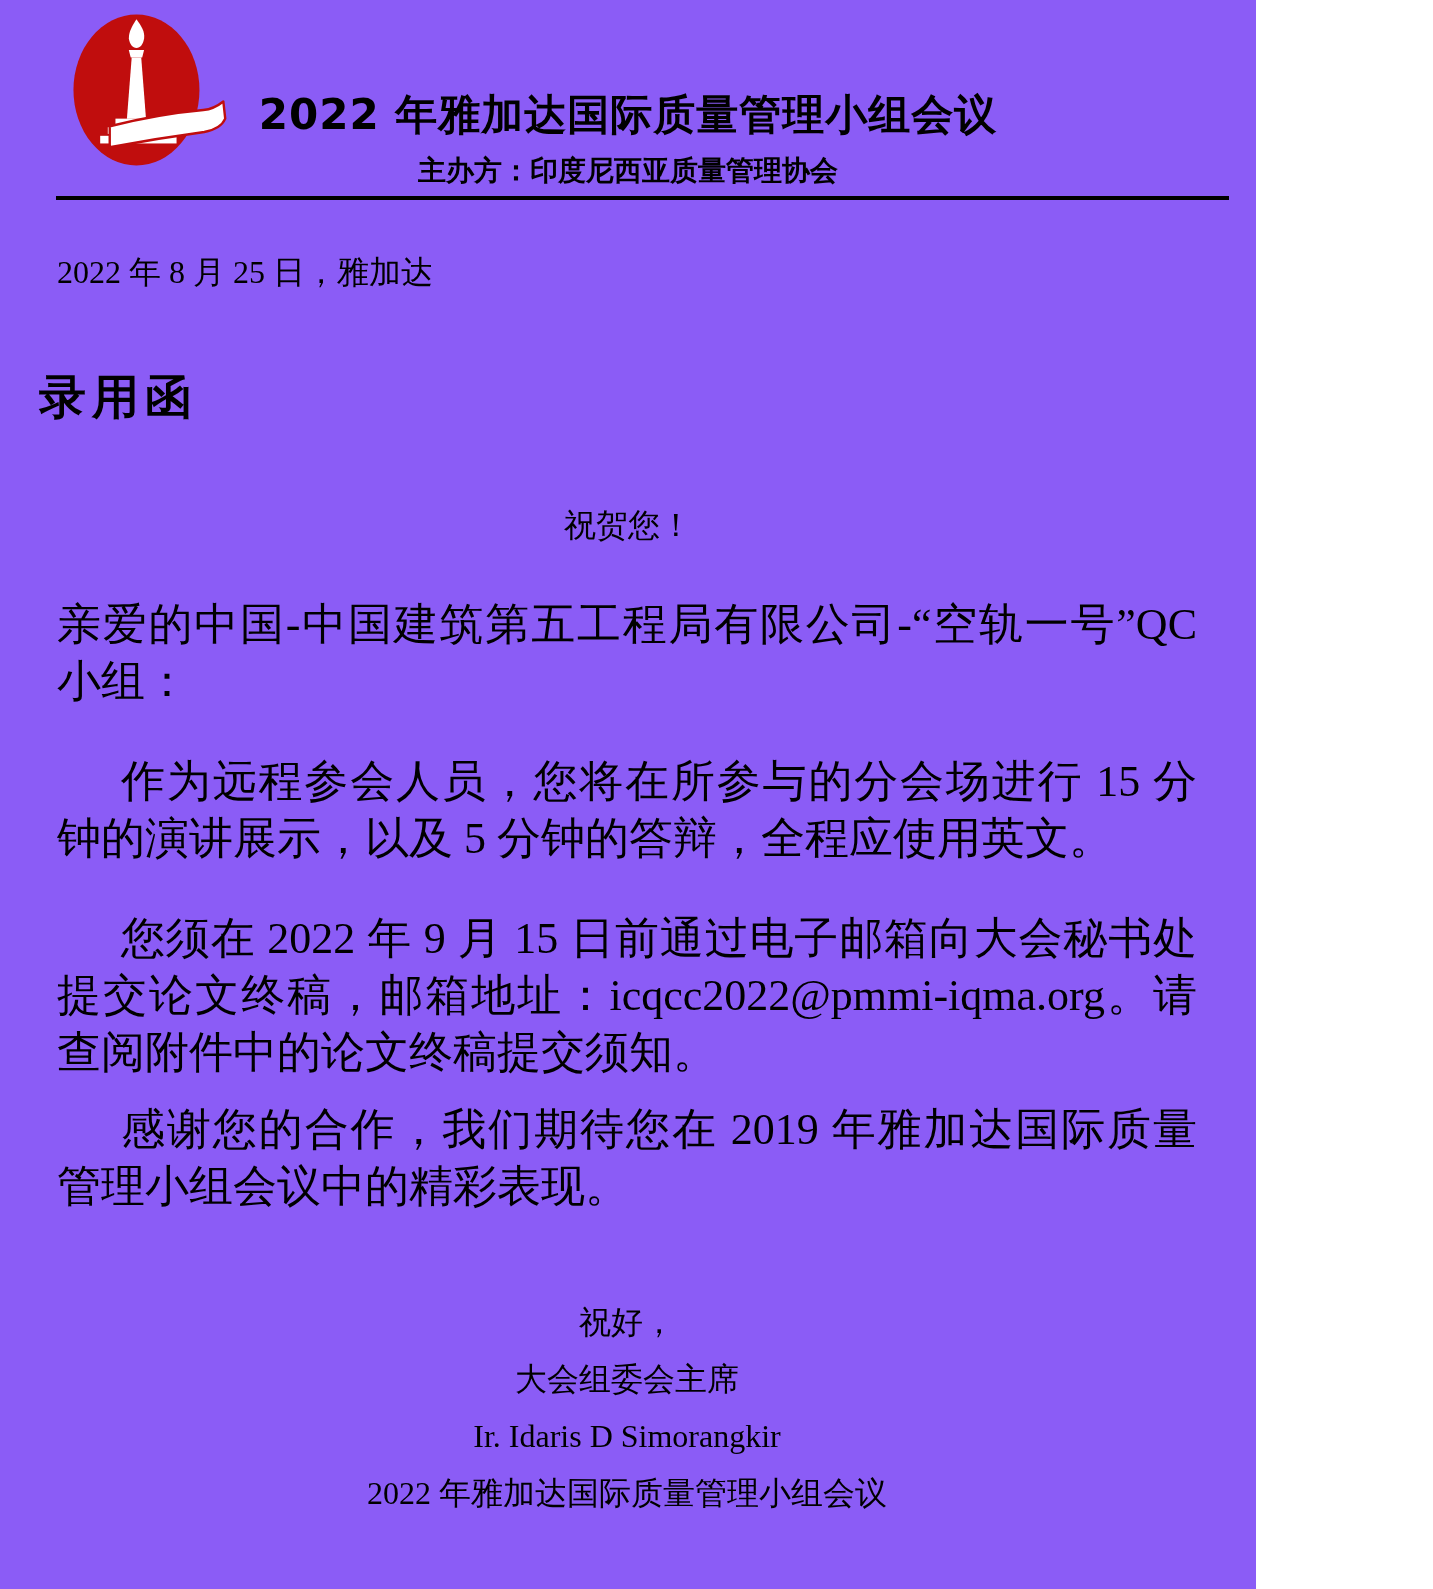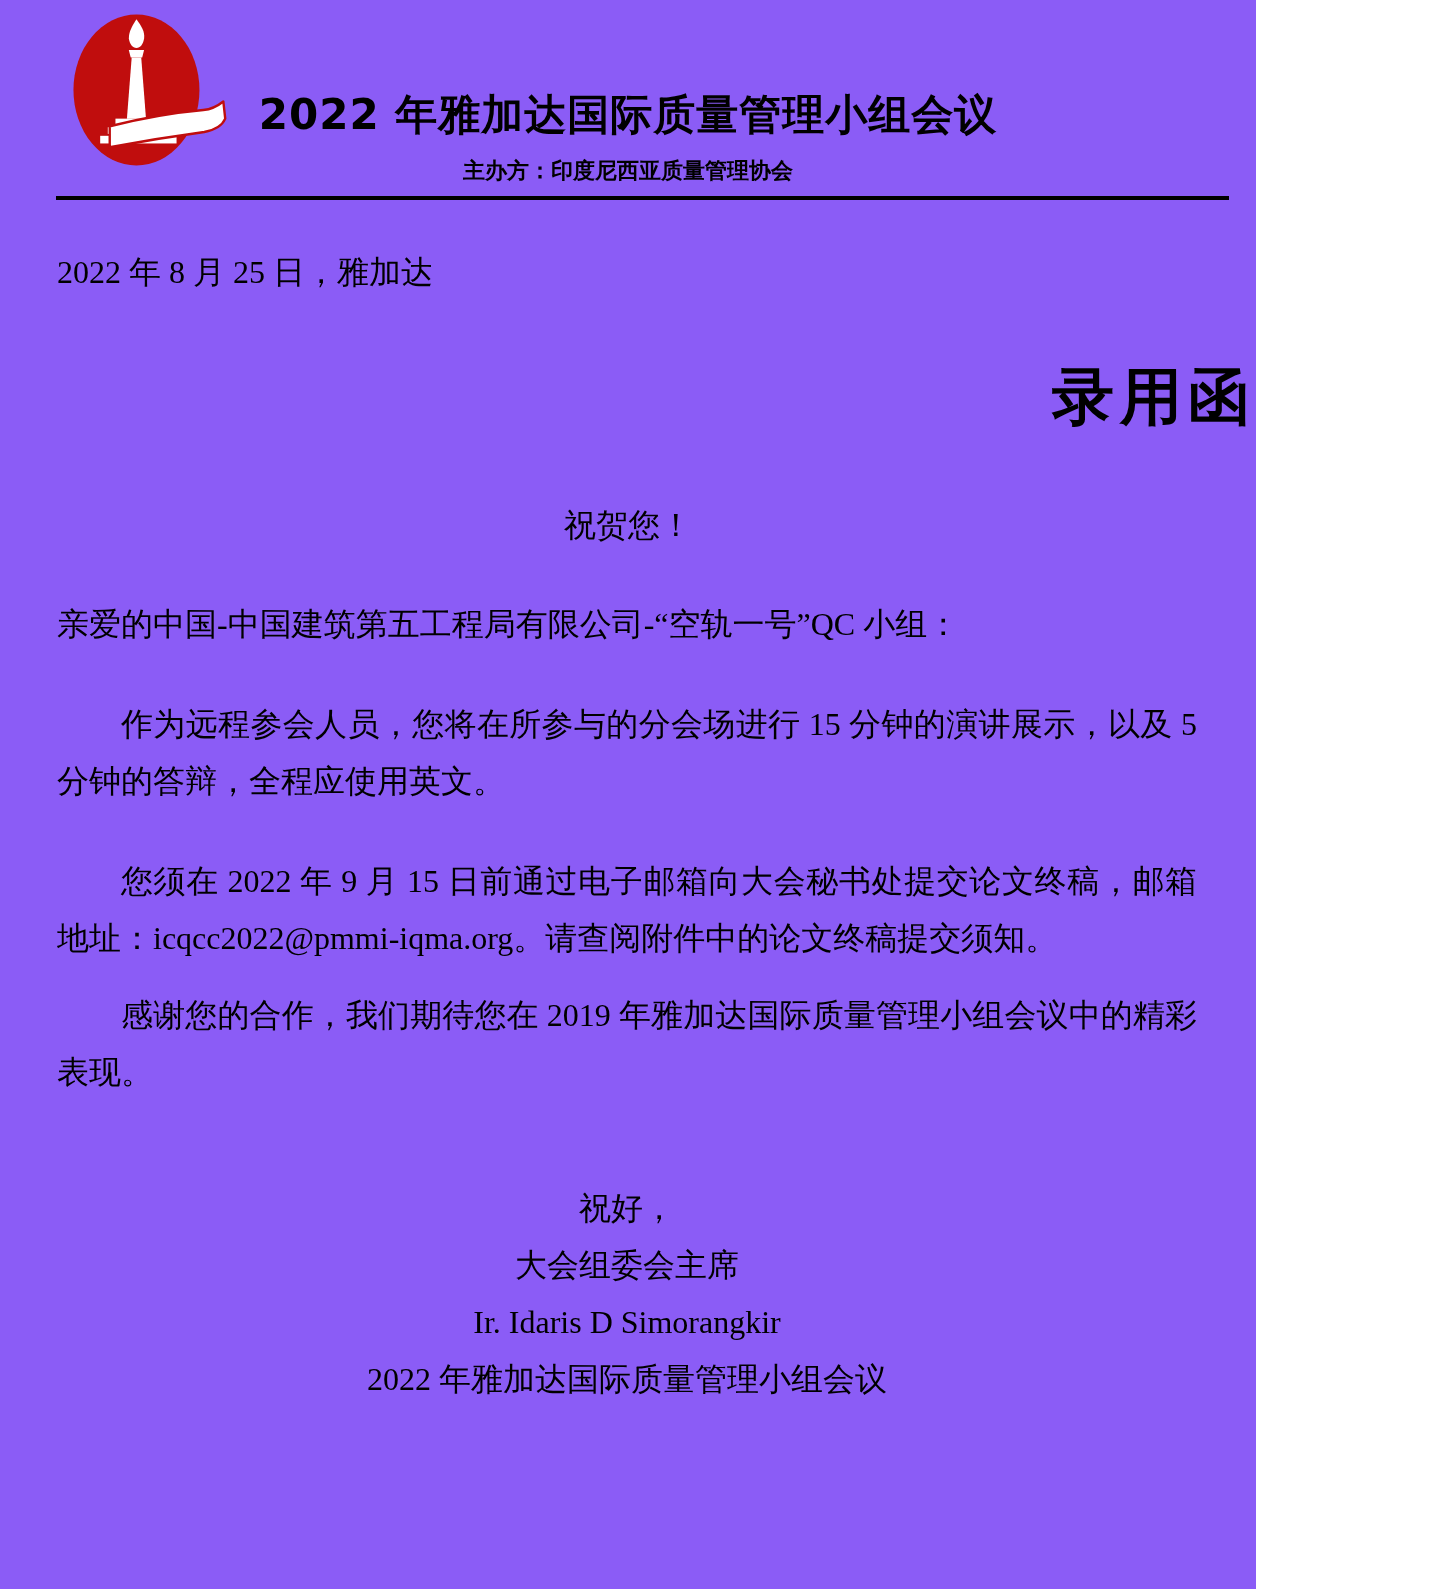--- a/index.html
+++ b/index.html
@@ -24,53 +24,54 @@
     padding-top: 86px;
     font-family: "DejaVu Sans", "Liberation Sans", sans-serif;
     font-weight: bold;
     font-size: 42px;
     line-height: 58px;
     letter-spacing: 1px;
   }
   .subtitle {
     margin-top: 6px;
     font-weight: bold;
-    font-size: 22px;
+    font-size: 28px;
     line-height: 42px;
   }
   .rule {
     margin: 4px 27px 0 56px;
     border-top: 4px solid #000000;
     height: 0;
   }
   .dateline {
     margin: 48px 60px 0 57px;
     text-align: left;
     font-size: 32px;
     line-height: 48px;
   }
   .heading {
     margin-top: 70px;
-    text-align: right;
+    text-align: left;
     font-family: "DejaVu Sans", "Liberation Sans", sans-serif;
     font-weight: bold;
-    font-size: 62px;
+    font-size: 47px;
     line-height: 62px;
     letter-spacing: 6px;
+    padding-left: 39px;
   }
   .congrats {
     margin-top: 75px;
     text-align: center;
     font-weight: normal;
     font-size: 32px;
     line-height: 45px;
   }
   .content {
     margin: 0 59px 0 57px;
-    font-size: 32px;
+    font-size: 44px;
     line-height: 57px;
     text-align: justify;
   }
   .salutation { margin-top: 48px; }
   .para { margin: 43px 0 0 0; text-indent: 64px; }
   .para.first { margin-top: 22px; }
   .para.last  { margin-top: 20px; }
   .para b { font-weight: bold; }
   .signature {
     margin: 79px 59px 0 57px;

